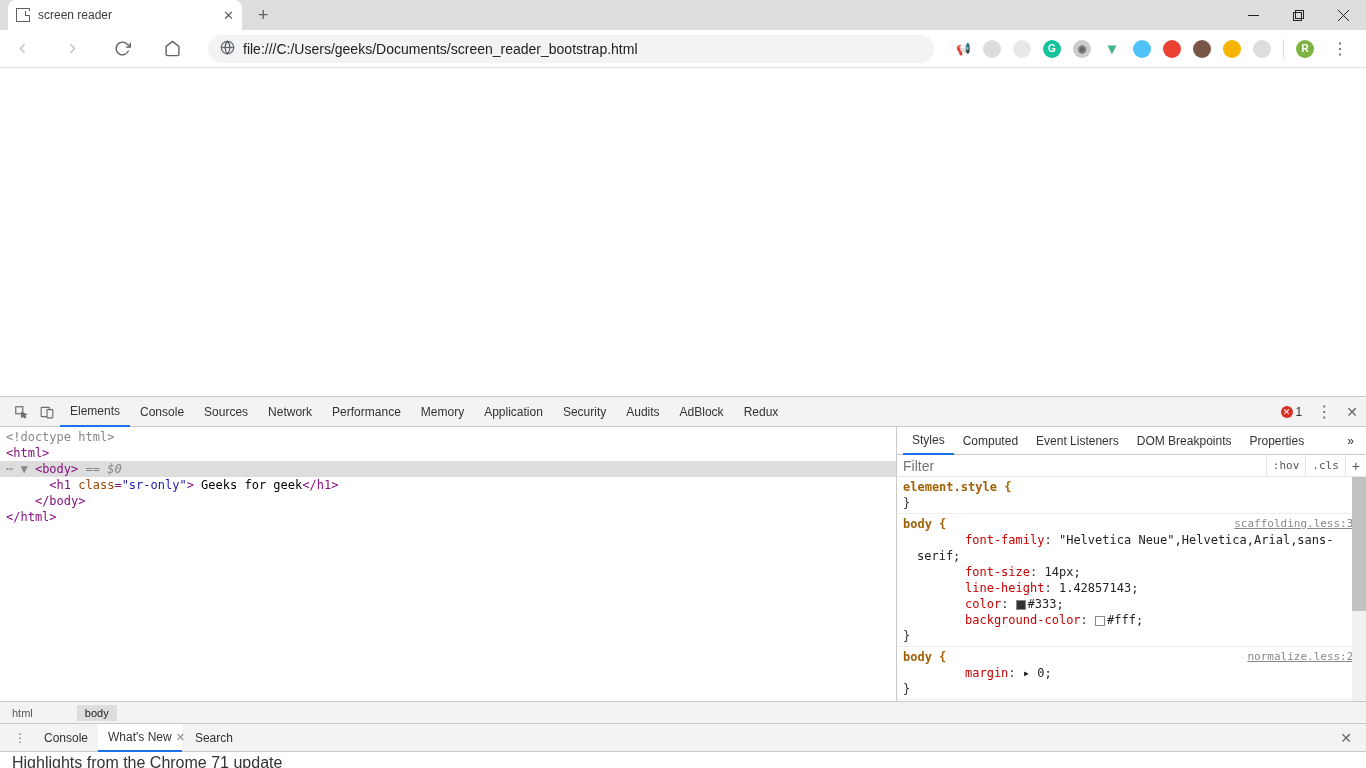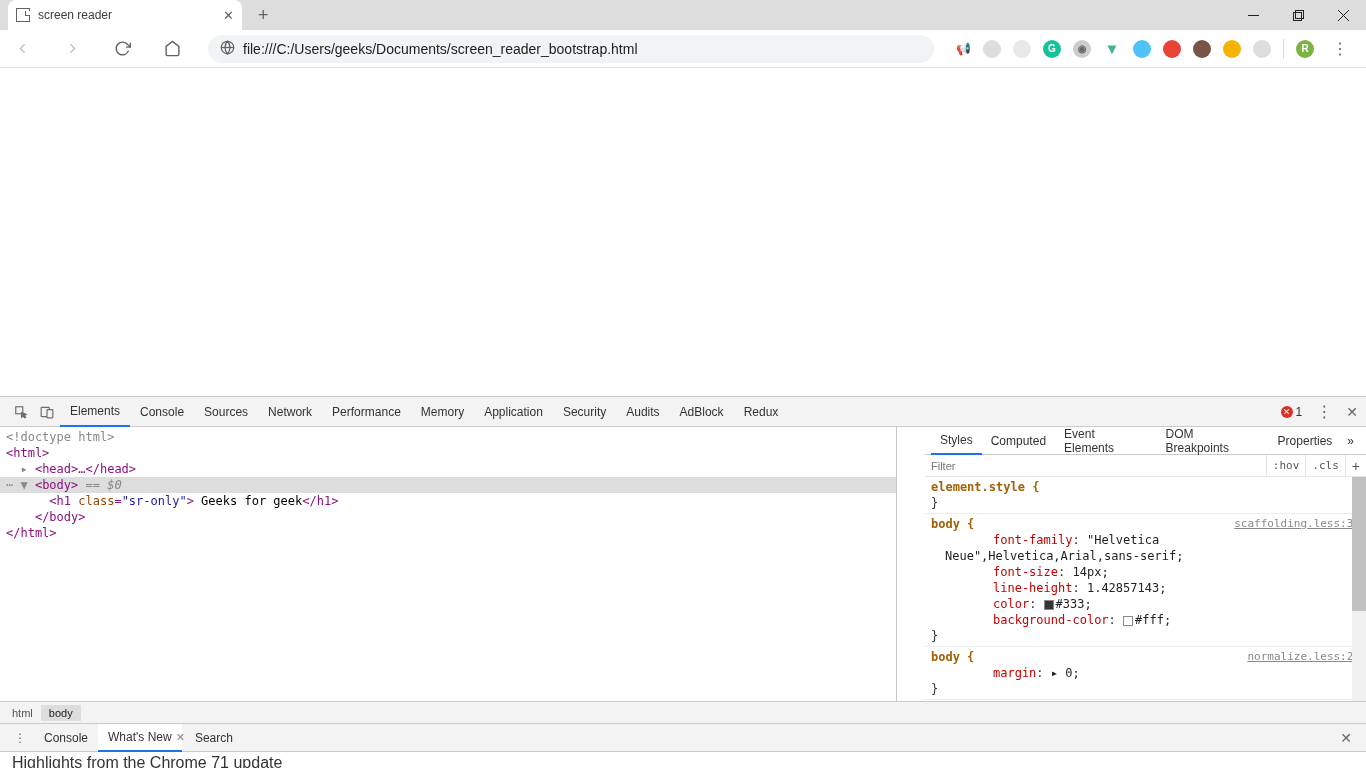--- a/index.html
+++ b/index.html
@@ -48,44 +48,44 @@
 .dt-elements .ln { white-space: pre; padding: 0 6px; }
 .dt-elements .tag { color: #881280; }
 .dt-elements .attr-n { color: #994500; }
 .dt-elements .attr-v { color: #1a1aa6; }
 .dt-elements .doct { color: #888; }
 .dt-elements .txt { color: #000; }
 .dt-elements .sel { background: #ddd; }
 .dt-elements .eq { color: #888; font-style: italic; }
 .dt-elements .arrow { color: #888; }
 
-.dt-styles { width: 470px; border-left: 1px solid #cacaca; display: flex; flex-direction: column; font-family: Menlo, Consolas, monospace; font-size: 12px; padding-left: 28px; }
+.dt-styles { width: 470px; border-left: 1px solid #cacaca; display: flex; flex-direction: column; font-family: Menlo, Consolas, monospace; font-size: 12px; }
 .styles-tabs { height: 28px; border-bottom: 1px solid #cacaca; display: flex; align-items: center; padding: 0 6px; font-family: "Segoe UI", Arial, sans-serif; font-size: 12px; }
 .styles-tabs .st { padding: 0 9px; height: 28px; display: flex; align-items: center; cursor: pointer; }
 .styles-tabs .st.active { border-bottom: 2px solid #1a73e8; }
 .styles-tabs .chev { margin-left: auto; padding: 0 6px; }
 .filter-row { height: 22px; border-bottom: 1px solid #e5e5e5; display: flex; align-items: center; font-family: "Segoe UI", Arial, sans-serif; font-size: 11px; }
-.filter-row input { border: none; outline: none; flex: 1; padding: 0 6px; font-size: 11px; background: transparent; }
+.filter-row input { border: none; outline: none; flex: 1; padding: 0 6px; font-size: 14px; background: transparent; }
 .filter-row .pill { padding: 0 6px; color: #555; font-family: Menlo, monospace; border-left: 1px solid #e5e5e5; height: 100%; display: flex; align-items: center; }
 .filter-row .plus { padding: 0 6px; color: #555; font-size: 14px; border-left: 1px solid #e5e5e5; height: 100%; display: flex; align-items: center; }
 
 .styles-body { flex: 1; overflow: hidden; position: relative; }
 .rule { padding: 2px 6px; border-bottom: 1px solid #eee; line-height: 16px; }
 .rule .selector { color: #a16207; font-weight: bold; }
 .rule .src { float: right; color: #888; text-decoration: underline; font-size: 11px; }
 .rule .prop { padding-left: 14px; }
 .rule .prop .pn { color: #c80000; margin-left: 48px; }
 .rule .prop .pv { color: #222; }
 .rule .swatch { display: inline-block; width: 10px; height: 10px; border: 1px solid #888; vertical-align: middle; margin-right: 2px; }
 .scrollbar-v { position: absolute; right: 0; top: 0; width: 14px; height: 100%; background: #f1f1f1; }
 .scrollbar-v .thumb { background: #c1c1c1; width: 100%; }
 
 .dt-breadcrumb { height: 22px; background: #f3f3f3; border-top: 1px solid #cacaca; display: flex; align-items: center; font-size: 11px; padding: 0 4px; }
 .dt-breadcrumb .bc { padding: 2px 8px; color: #555; }
-.dt-breadcrumb .bc.active { background: #ddd; color: #222; }
+.dt-breadcrumb .bc.active { background: #ddd; color: #222; margin-left: 36px; }
 
 .dt-drawer { border-top: 1px solid #cacaca; background: #f3f3f3; }
 .drawer-tabs { height: 28px; display: flex; align-items: center; padding: 0 6px; font-size: 12px; border-bottom: 1px solid #cacaca; }
 .drawer-tabs .dr-tab { padding: 0 10px; height: 28px; display: flex; align-items: center; cursor: pointer; }
 .drawer-tabs .dr-tab.active { border-bottom: 2px solid #1a73e8; background: #fff; }
 .drawer-tabs .dr-close { font-size: 11px; color: #888; margin-left: -6px; }
 .drawer-tabs .dr-x { margin-left: auto; padding: 0 8px; color: #666; font-size: 14px; }
 .drawer-body { height: 16px; background: #fff; padding: 2px 12px; font-size: 16px; color: #333; overflow: hidden; }
 </style>
 </head>
@@ -201,32 +201,31 @@
         </span>
       <span class="menu-dots">⋮</span>
       <span style="font-size:14px;color:#666;">✕</span>
     </div>
   </div>
 
   <div class="dt-body">
     <div class="dt-elements">
       <div class="ln"><span class="doct">&lt;!doctype html&gt;</span></div>
       <div class="ln"><span class="tag">&lt;html&gt;</span></div>
-      <div class="ln">  <span class="arrow">▸ </span><span class="tag">&lt;head&gt;…&lt;/head&gt;</span></div>
       <div class="ln sel"><span class="arrow">⋯ ▼ </span><span class="tag">&lt;body&gt;</span><span class="eq"> == $0</span></div>
       <div class="ln">      <span class="tag">&lt;h1 </span><span class="attr-n">class</span><span class="tag">=</span><span class="attr-v">"sr-only"</span><span class="tag">&gt;</span><span class="txt"> Geeks for geek</span><span class="tag">&lt;/h1&gt;</span></div>
       <div class="ln">    <span class="tag">&lt;/body&gt;</span></div>
       <div class="ln"><span class="tag">&lt;/html&gt;</span></div>
     </div>
 
     <div class="dt-styles">
       <div class="styles-tabs">
         <span class="st active">Styles</span>
         <span class="st">Computed</span>
-        <span class="st">Event Elements</span>
+        <span class="st">Event Listeners</span>
         <span class="st">DOM Breakpoints</span>
         <span class="st">Properties</span>
         <span class="chev">»</span>
       </div>
       <div class="filter-row">
         <input placeholder="Filter" style="">
         <span class="pill">:hov</span>
         <span class="pill">.cls</span>
         <span class="plus">+</span>
       </div>

